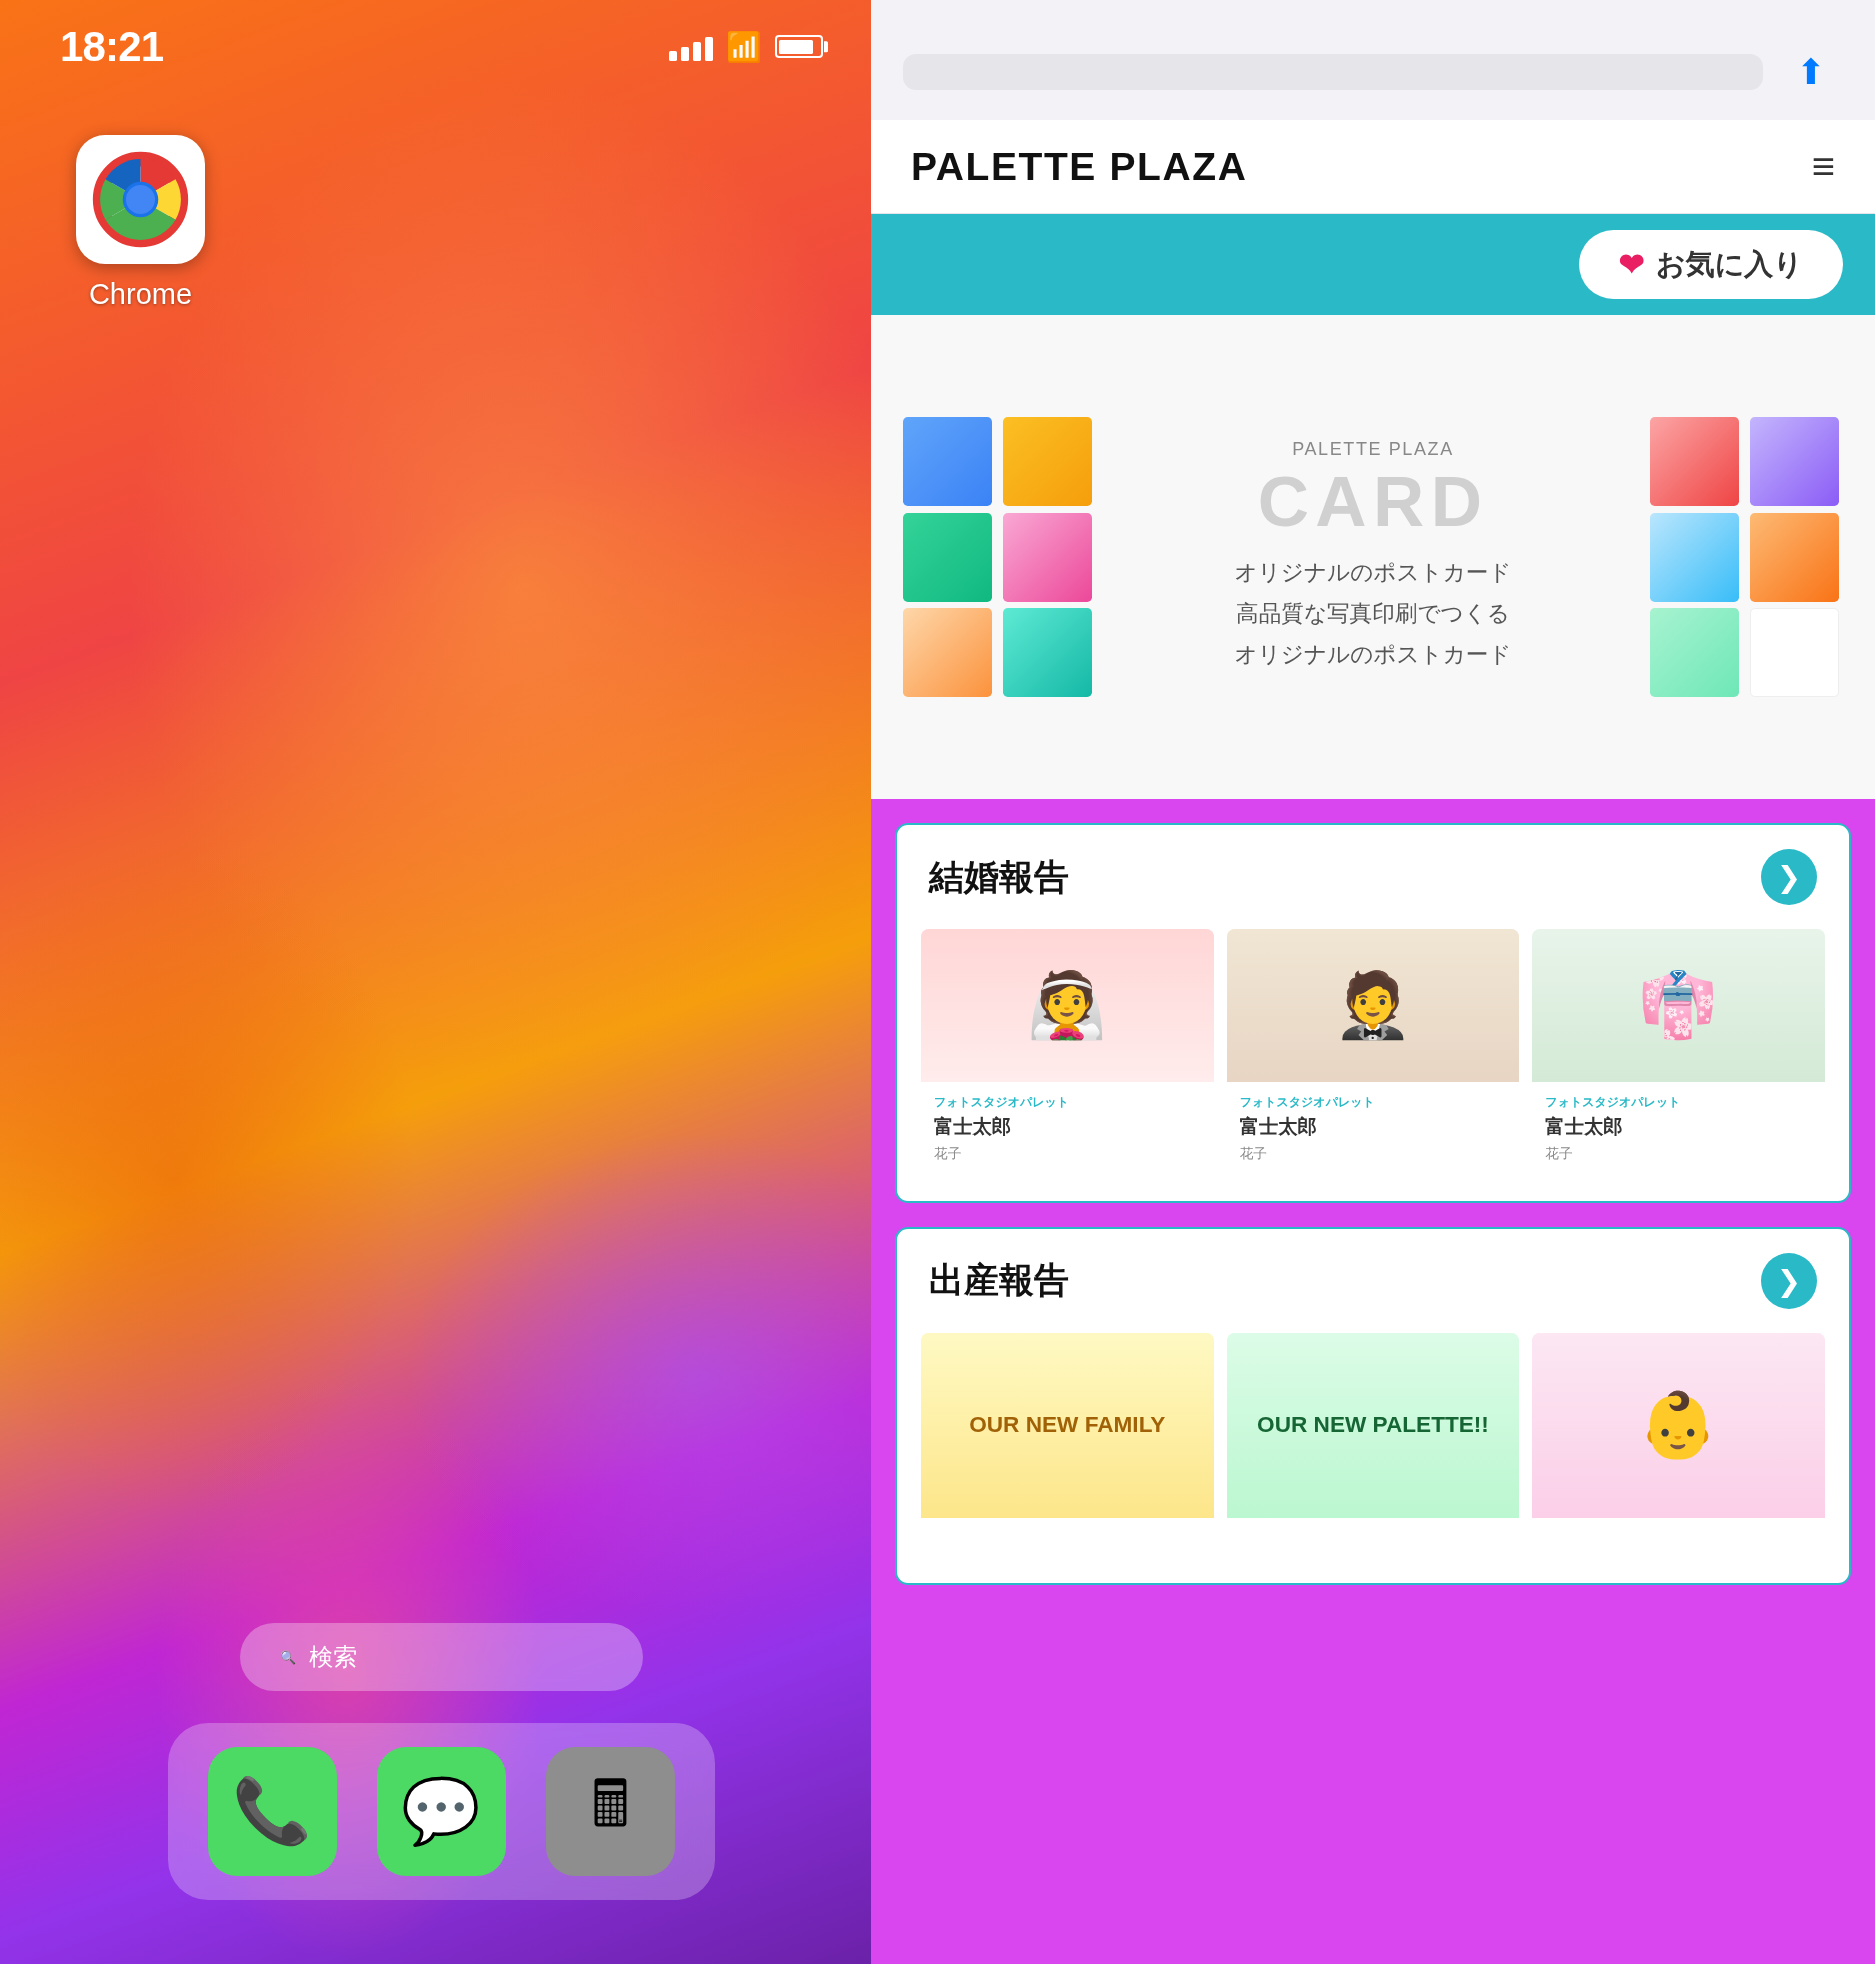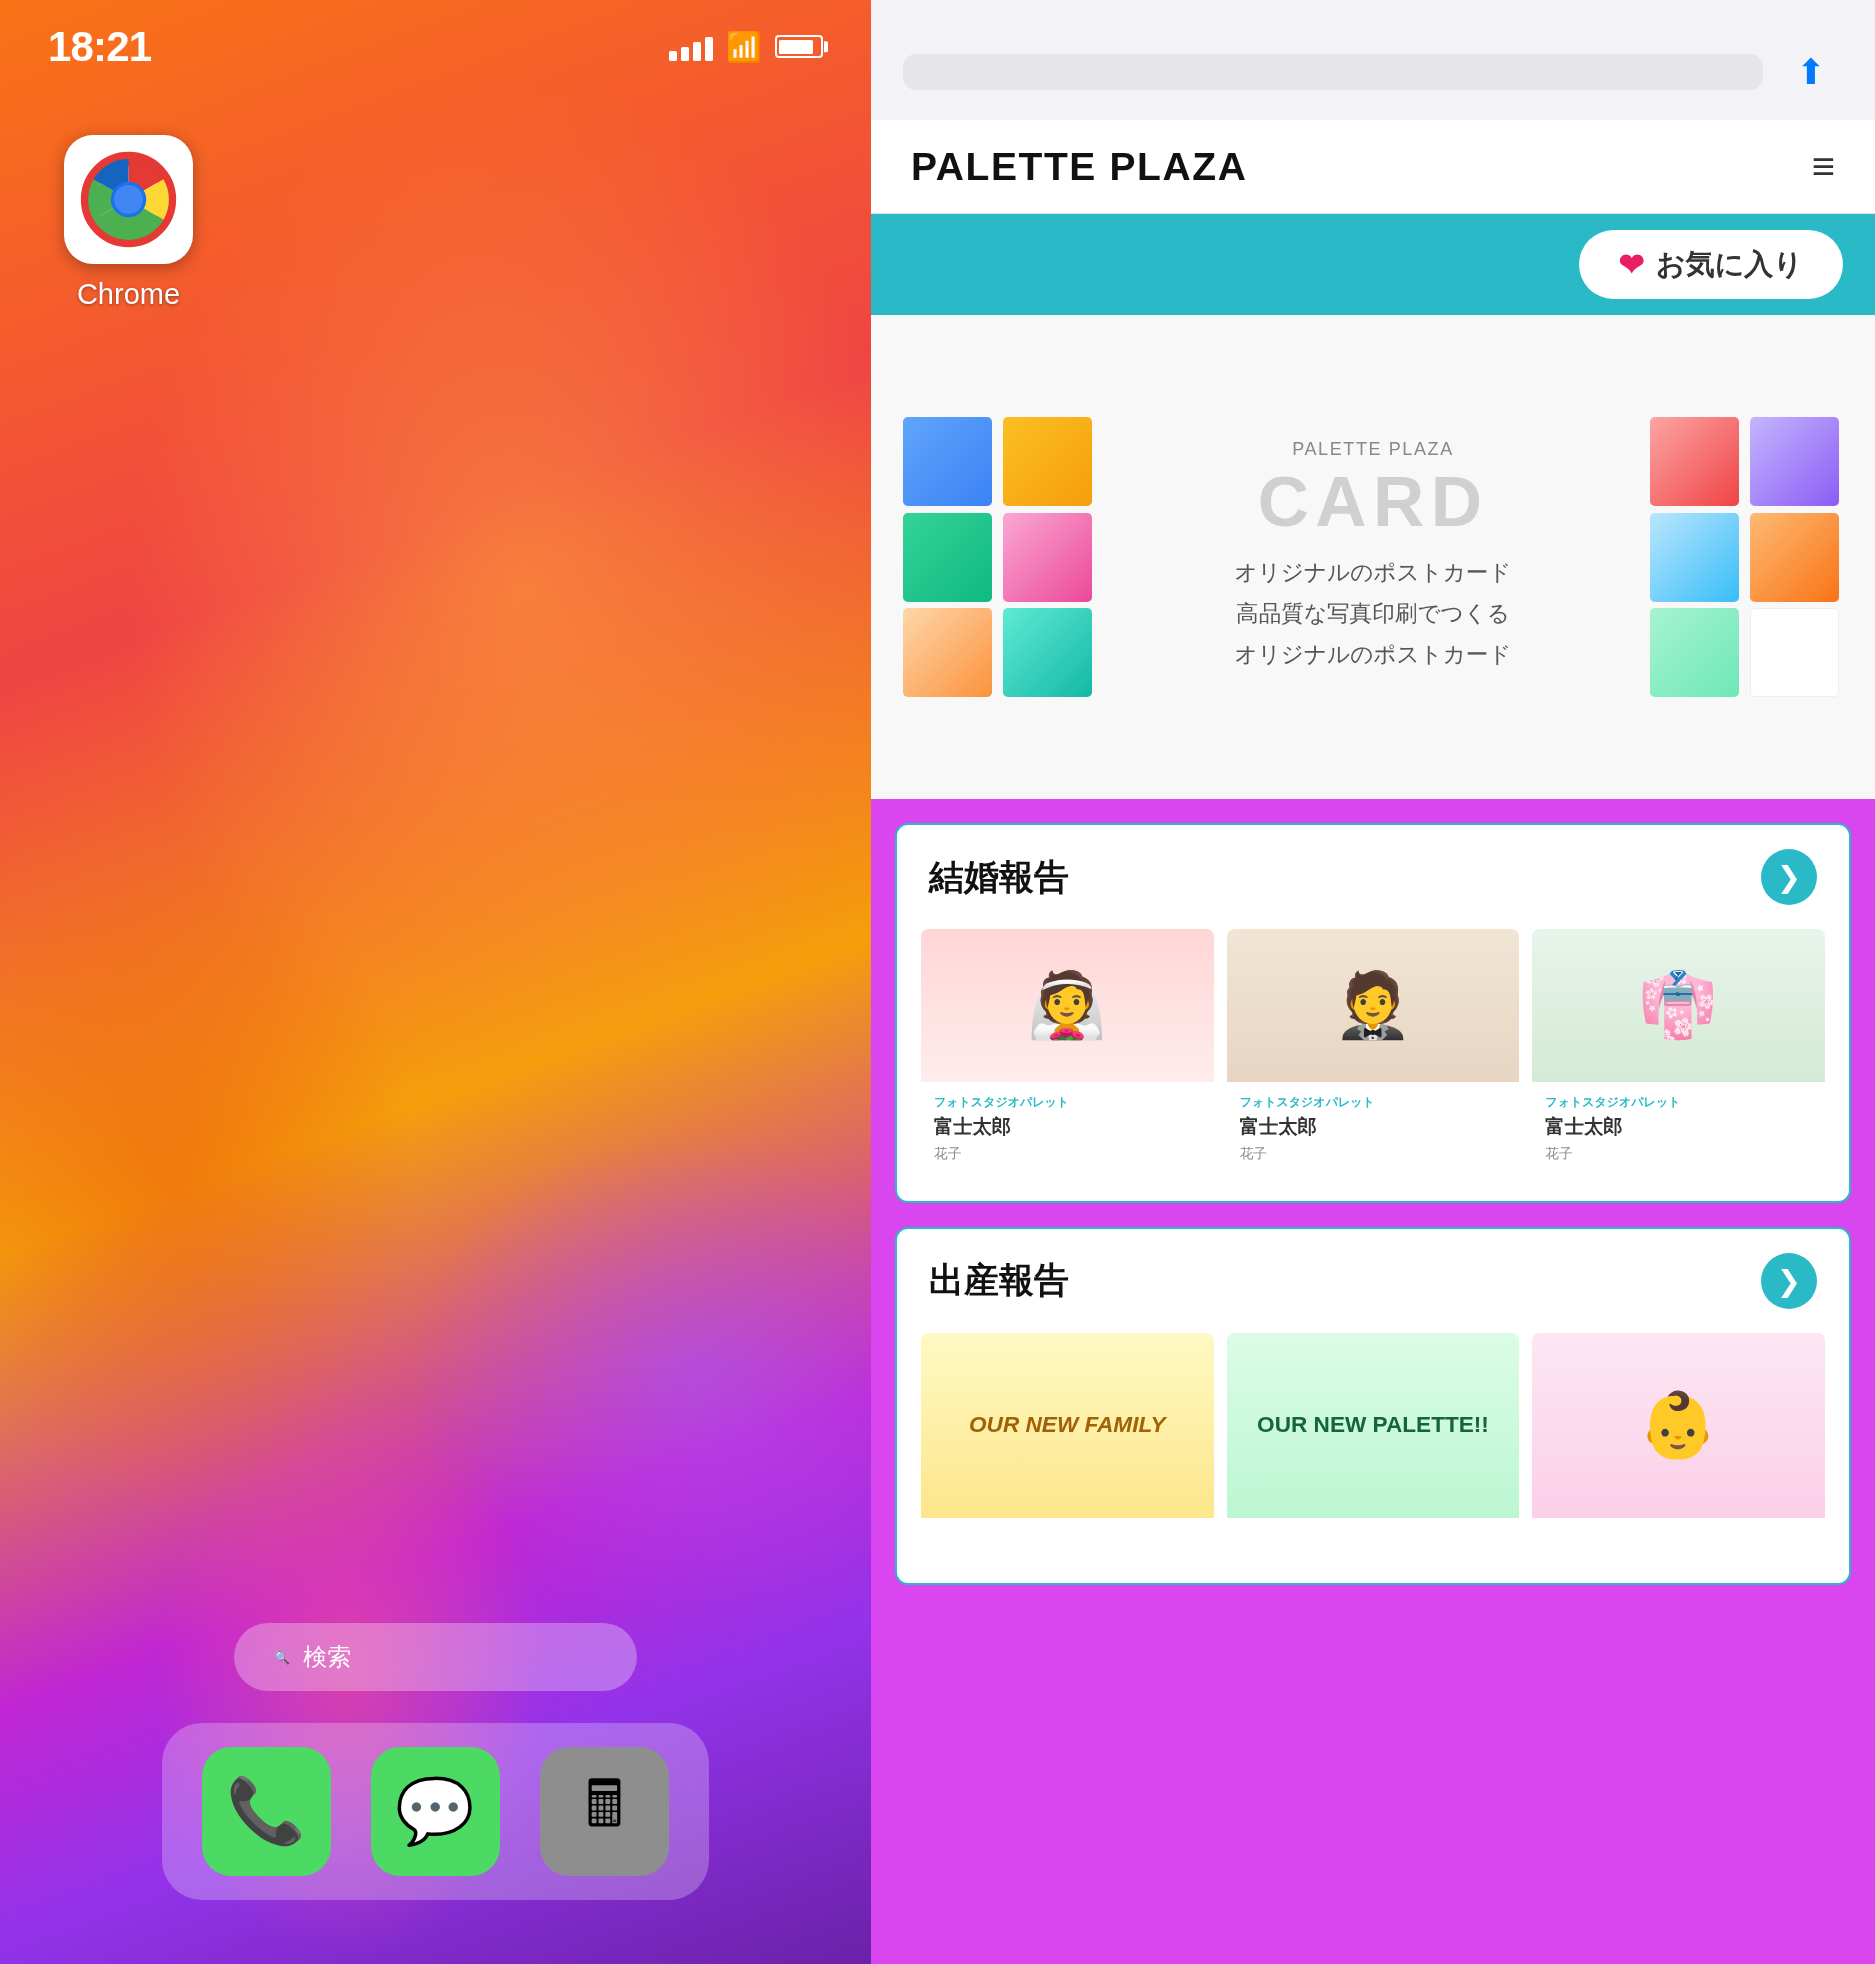--- a/index.html
+++ b/index.html
@@ -11,20 +11,21 @@
       overflow: hidden;
     }
 
     
     .phone-screen {
       width: 871px;
       height: 1964px;
       position: relative;
       overflow: hidden;
       background: linear-gradient(160deg, #f97316 0%, #ef4444 30%, #f59e0b 55%, #c026d3 75%, #9333ea 85%, #6b21a8 100%);
+      padding-left: 12px;
     }
 
     
     .phone-screen::before {
       content: '';
       position: absolute;
       top: 0; left: 0; right: 0; bottom: 0;
       background:
         radial-gradient(ellipse 564px 725px at 60% 30%, rgba(251,146,60,0.7) 0%, transparent 70%),
         radial-gradient(ellipse 403px 564px at 20% 60%, rgba(234,88,12,0.5) 0%, transparent 60%),
@@ -442,21 +443,20 @@
     .wedding-card-2 {
       background: linear-gradient(180deg, #fde8d8 0%, #fff 60%);
     }
 
     .wedding-card-3 {
       background: linear-gradient(180deg, #f0fdf4 0%, #fff 60%);
     }
 
     .birth-card-1 {
       background: linear-gradient(180deg, #fef9c3 0%, #fff 60%);
-      font-style: italic;
     }
 
     .birth-card-2 {
       background: linear-gradient(180deg, #dcfce7 0%, #fff 60%);
     }
 
     .birth-card-3 {
       background: linear-gradient(180deg, #fce7f3 0%, #fff 60%);
     }
 

